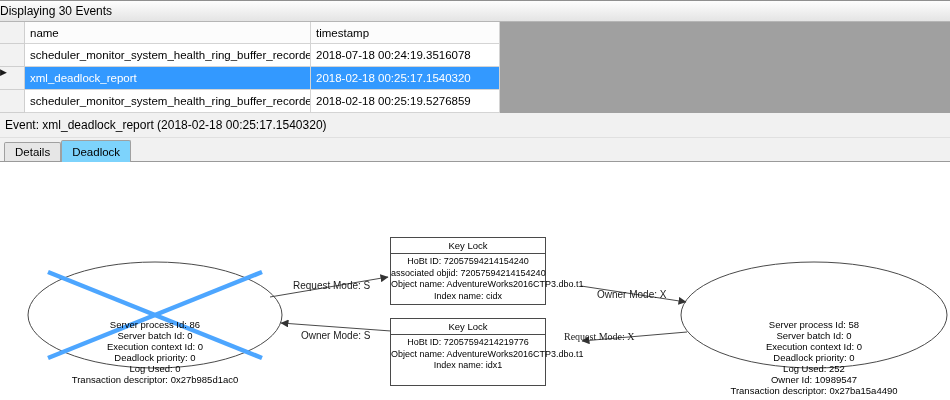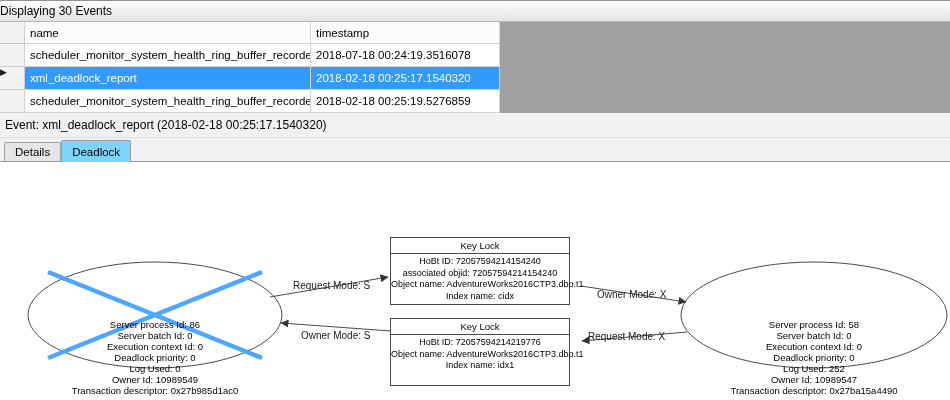--- a/index.html
+++ b/index.html
@@ -57,21 +57,21 @@
   .panel { position:relative; height:238px; background:#fff; overflow:hidden; }
   .panel svg { position:absolute; left:0; top:0; }
 
   .node-text {
     position:absolute; text-align:center; font-size:9.5px; line-height:11px;
     width:230px; cursor:default;margin-top:42px;
   }
   .node-text div { white-space:nowrap; }
 
   .lockbox {
-    position:absolute; width:180px; height:68px; border:1px solid #4a4a4a;
+    position:absolute; width:156px; height:68px; border:1px solid #4a4a4a;
     background:#fff; cursor:default;
   }
   .lock-title {
     height:16px; border-bottom:1px solid #4a4a4a; display:flex;
     align-items:center; justify-content:center; font-size:9.5px;
   }
   .lock-body { padding-top:2px; text-align:center; font-size:9px; line-height:11.5px; }
   .lock-body div { white-space:nowrap; }
 
   .edge-label { position:absolute; font-size:10px; color:#1a1a1a; white-space:nowrap; }
@@ -143,21 +143,20 @@
       <line x1="581" y1="124" x2="686" y2="140" stroke="#4a4a4a" stroke-width="1" marker-end="url(#arrow)"></line>
       <line x1="687" y1="170" x2="582" y2="179" stroke="#4a4a4a" stroke-width="1" marker-end="url(#arrow)"></line>
     </svg>
 
     <div class="node-text" style="left:40px; top:115px;">
       <div>Server process Id: 86</div>
       <div>Server batch Id: 0</div>
       <div>Execution context Id: 0</div>
       <div>Deadlock priority: 0</div>
       <div>Log Used: 0</div>
-      <div>Owner Id: 10989549</div>
       <div>Transaction descriptor: 0x27b985d1ac0</div>
     </div>
 
     <div class="node-text" style="left:699px; top:115px;">
       <div>Server process Id: 58</div>
       <div>Server batch Id: 0</div>
       <div>Execution context Id: 0</div>
       <div>Deadlock priority: 0</div>
       <div>Log Used: 252</div>
       <div>Owner Id: 10989547</div>
@@ -179,16 +178,16 @@
       <div class="lock-body">
         <div>HoBt ID: 72057594214219776</div>
         <div>Object name: AdventureWorks2016CTP3.dbo.t1</div>
         <div>Index name: idx1</div>
       </div>
     </div>
 
     <div class="edge-label" style="left:293px; top:118px;">Request Mode: S</div>
     <div class="edge-label" style="left:301px; top:168px;">Owner Mode: S</div>
     <div class="edge-label" style="left:597px; top:127px;">Owner Mode: X</div>
-    <div class="edge-label" style="left:588px; top:169px;">Request Mode: X</div>
+    <div class="edge-label" style="left:564px; top:169px;font-family:Liberation Serif, serif;">Request Mode: X</div>
   </div>
 
 </div>
 
 </body></html>

